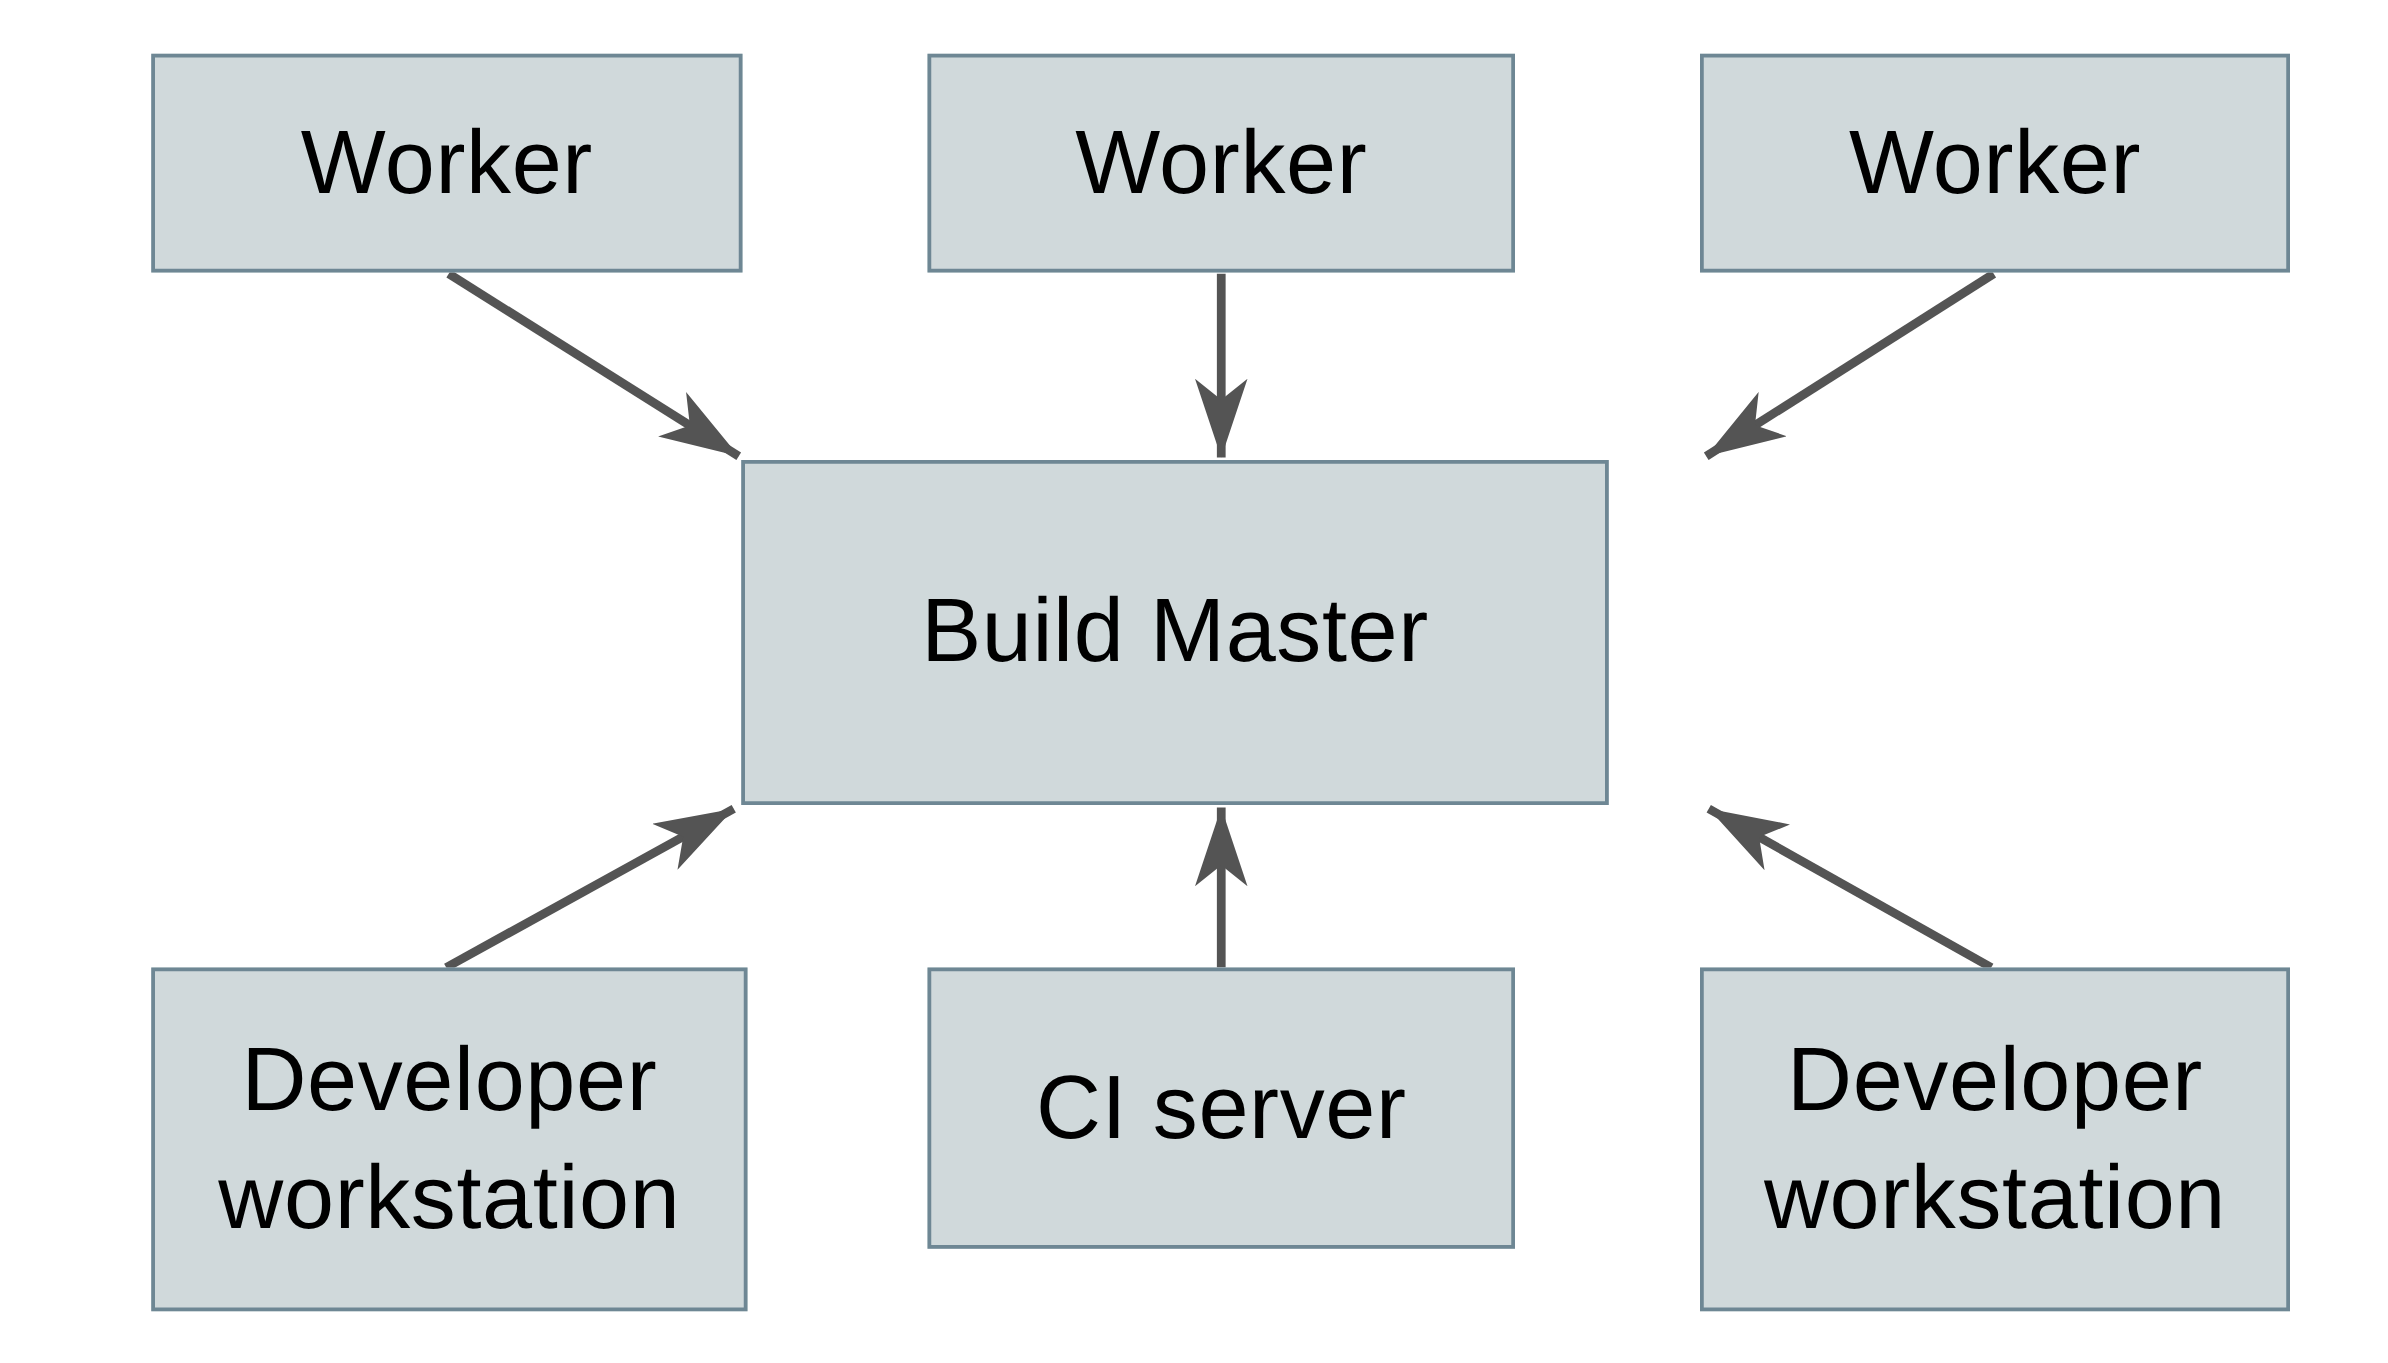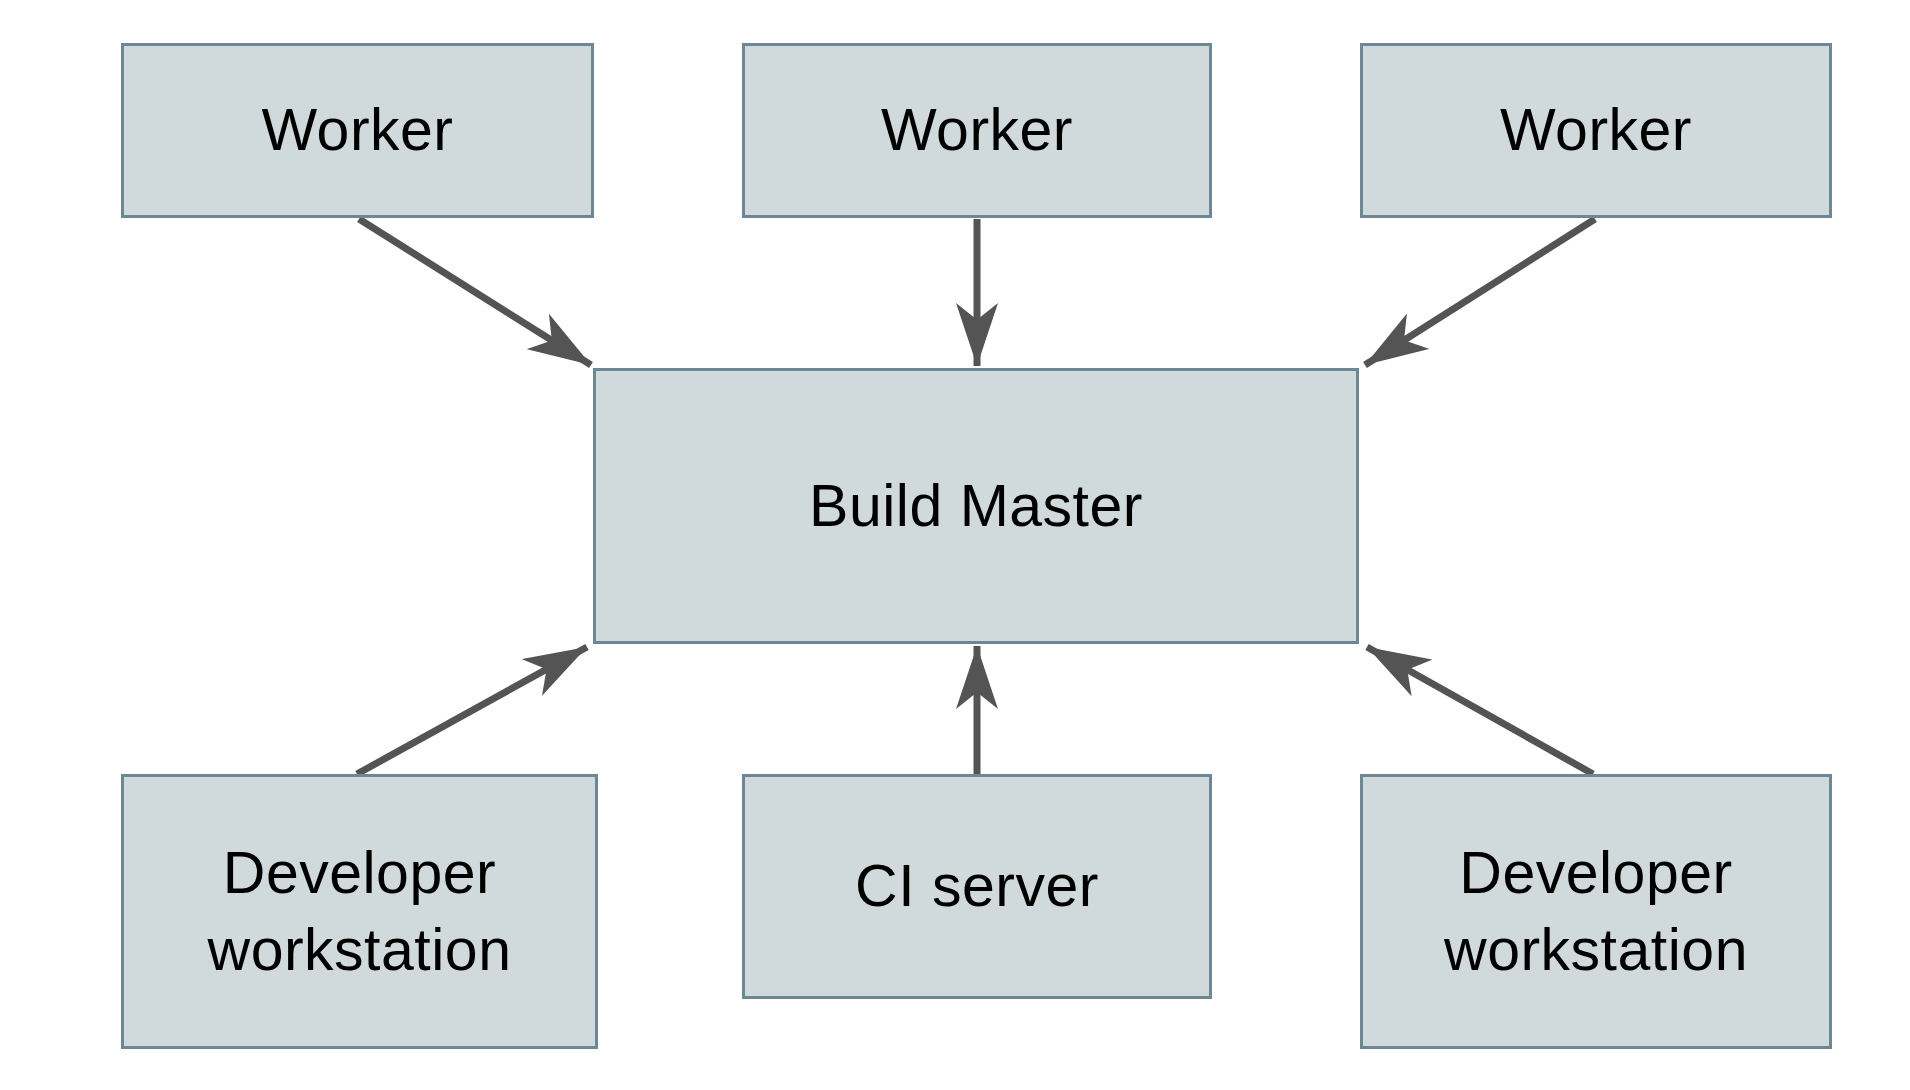--- a/index.html
+++ b/index.html
@@ -12,21 +12,21 @@
   }
   #arrow-layer{position:absolute;left:0;top:0;width:1910px;height:1090px;}
   .node{
     position:absolute;
     display:flex;align-items:center;justify-content:center;
     text-align:center;
     box-sizing:border-box;
     background:var(--node-fill,#d0d9db);
     border:3px solid var(--node-border,#6e8794);
     color:#000000;
-    font-size:59px;
+    font-size:72px;
     line-height:1.3;
     padding:0 20px;
     letter-spacing:0.5px;
   }
 </style>
 </head>
 <body>
 
 <div id="canvas">
 
@@ -48,21 +48,21 @@
 
   <div class="node" style="left: 121px; top: 43px; width: 473px; height: 175px;">
     <span>Worker</span>
   </div>
   <div class="node" style="left: 742px; top: 43px; width: 470px; height: 175px;">
     <span>Worker</span>
   </div>
   <div class="node" style="left: 1360px; top: 43px; width: 472px; height: 175px;">
     <span>Worker</span>
   </div>
-  <div class="node" style="left: 593px; top: 368px; width: 766px; height: 276px;">
+  <div class="node" style="left: 593px; top: 368px; width: 694px; height: 276px;">
     <span>Build Master</span>
   </div>
   <div class="node" style="left: 121px; top: 774px; width: 477px; height: 275px;">
     <span>Developer workstation</span>
   </div>
   <div class="node" style="left: 742px; top: 774px; width: 470px; height: 225px;">
     <span>CI server</span>
   </div>
   <div class="node" style="left: 1360px; top: 774px; width: 472px; height: 275px;">
     <span>Developer workstation</span>

